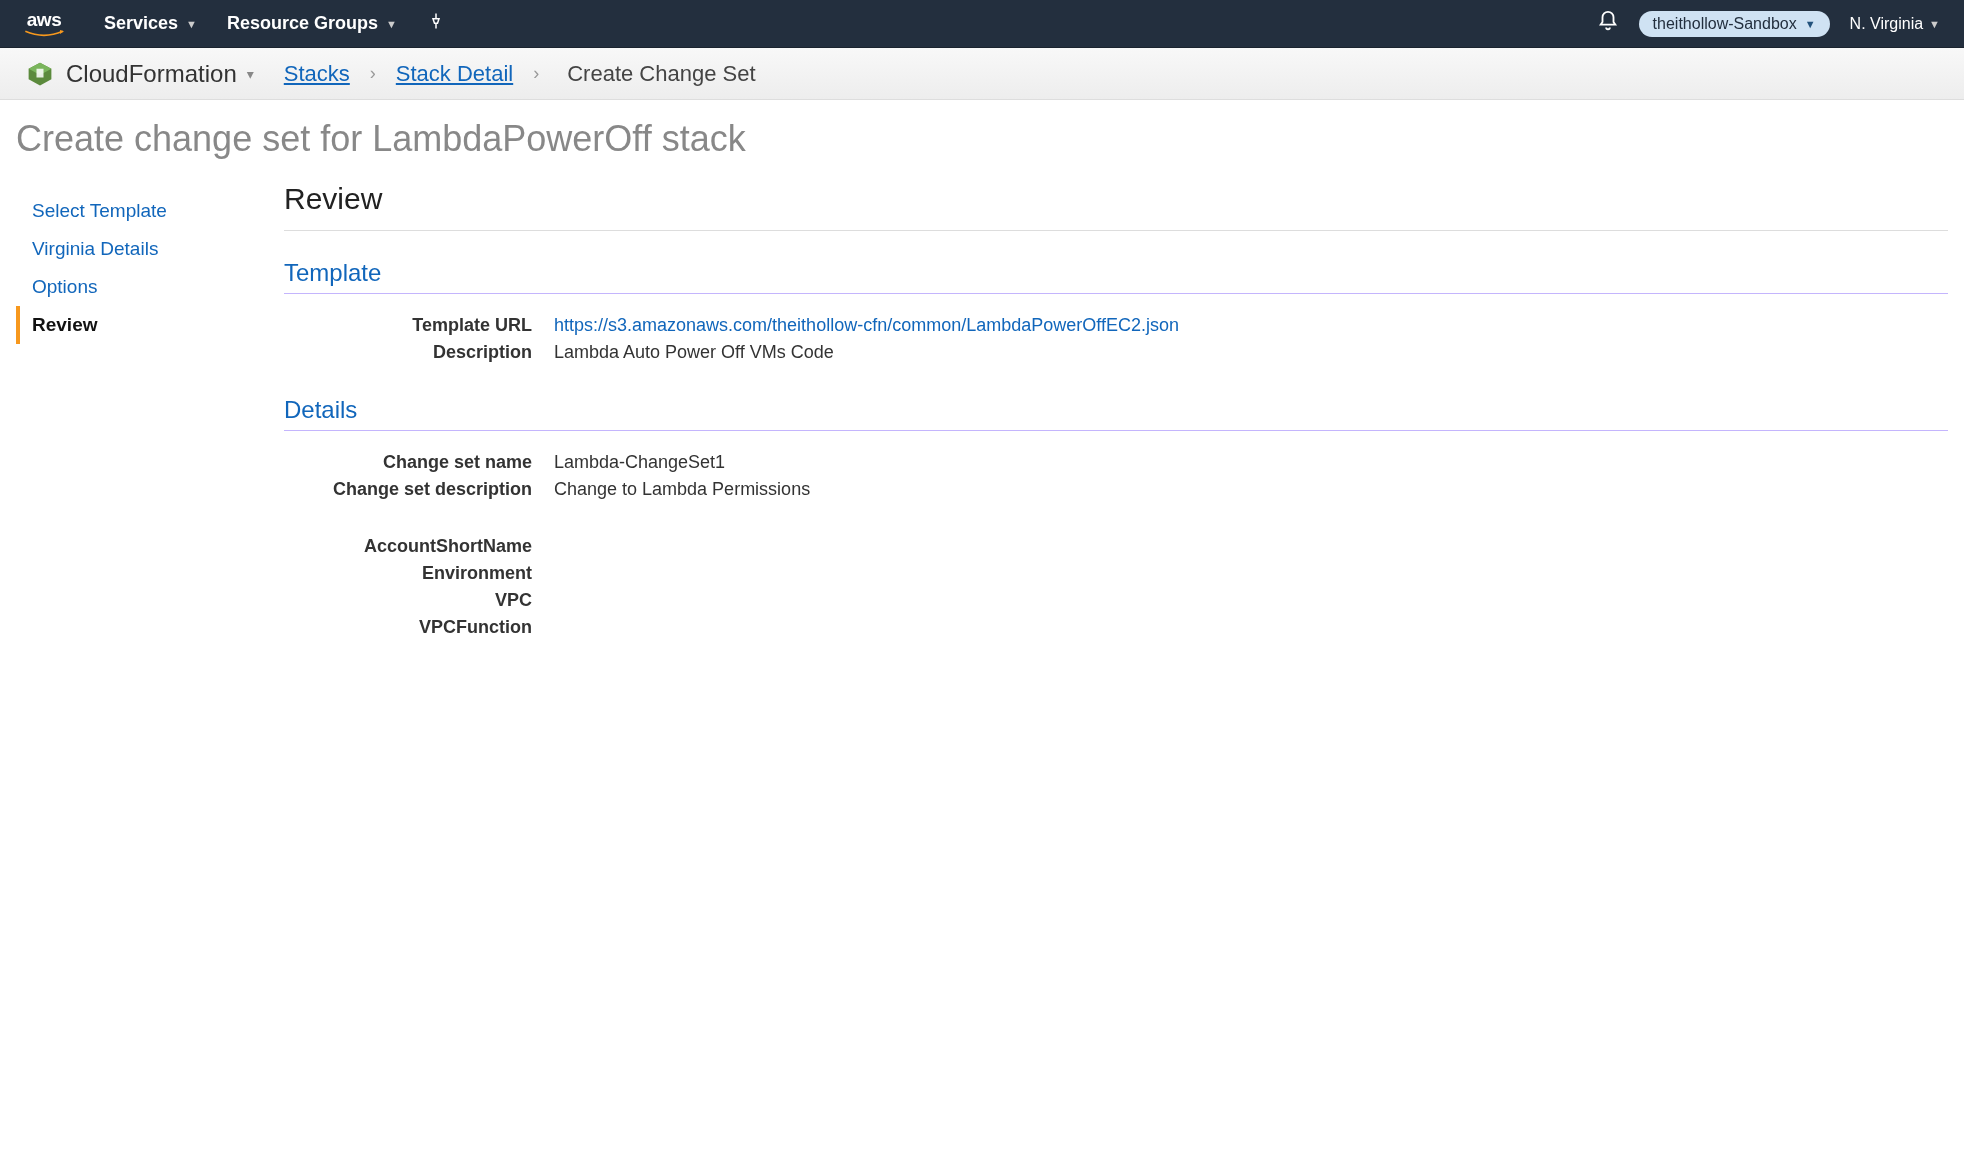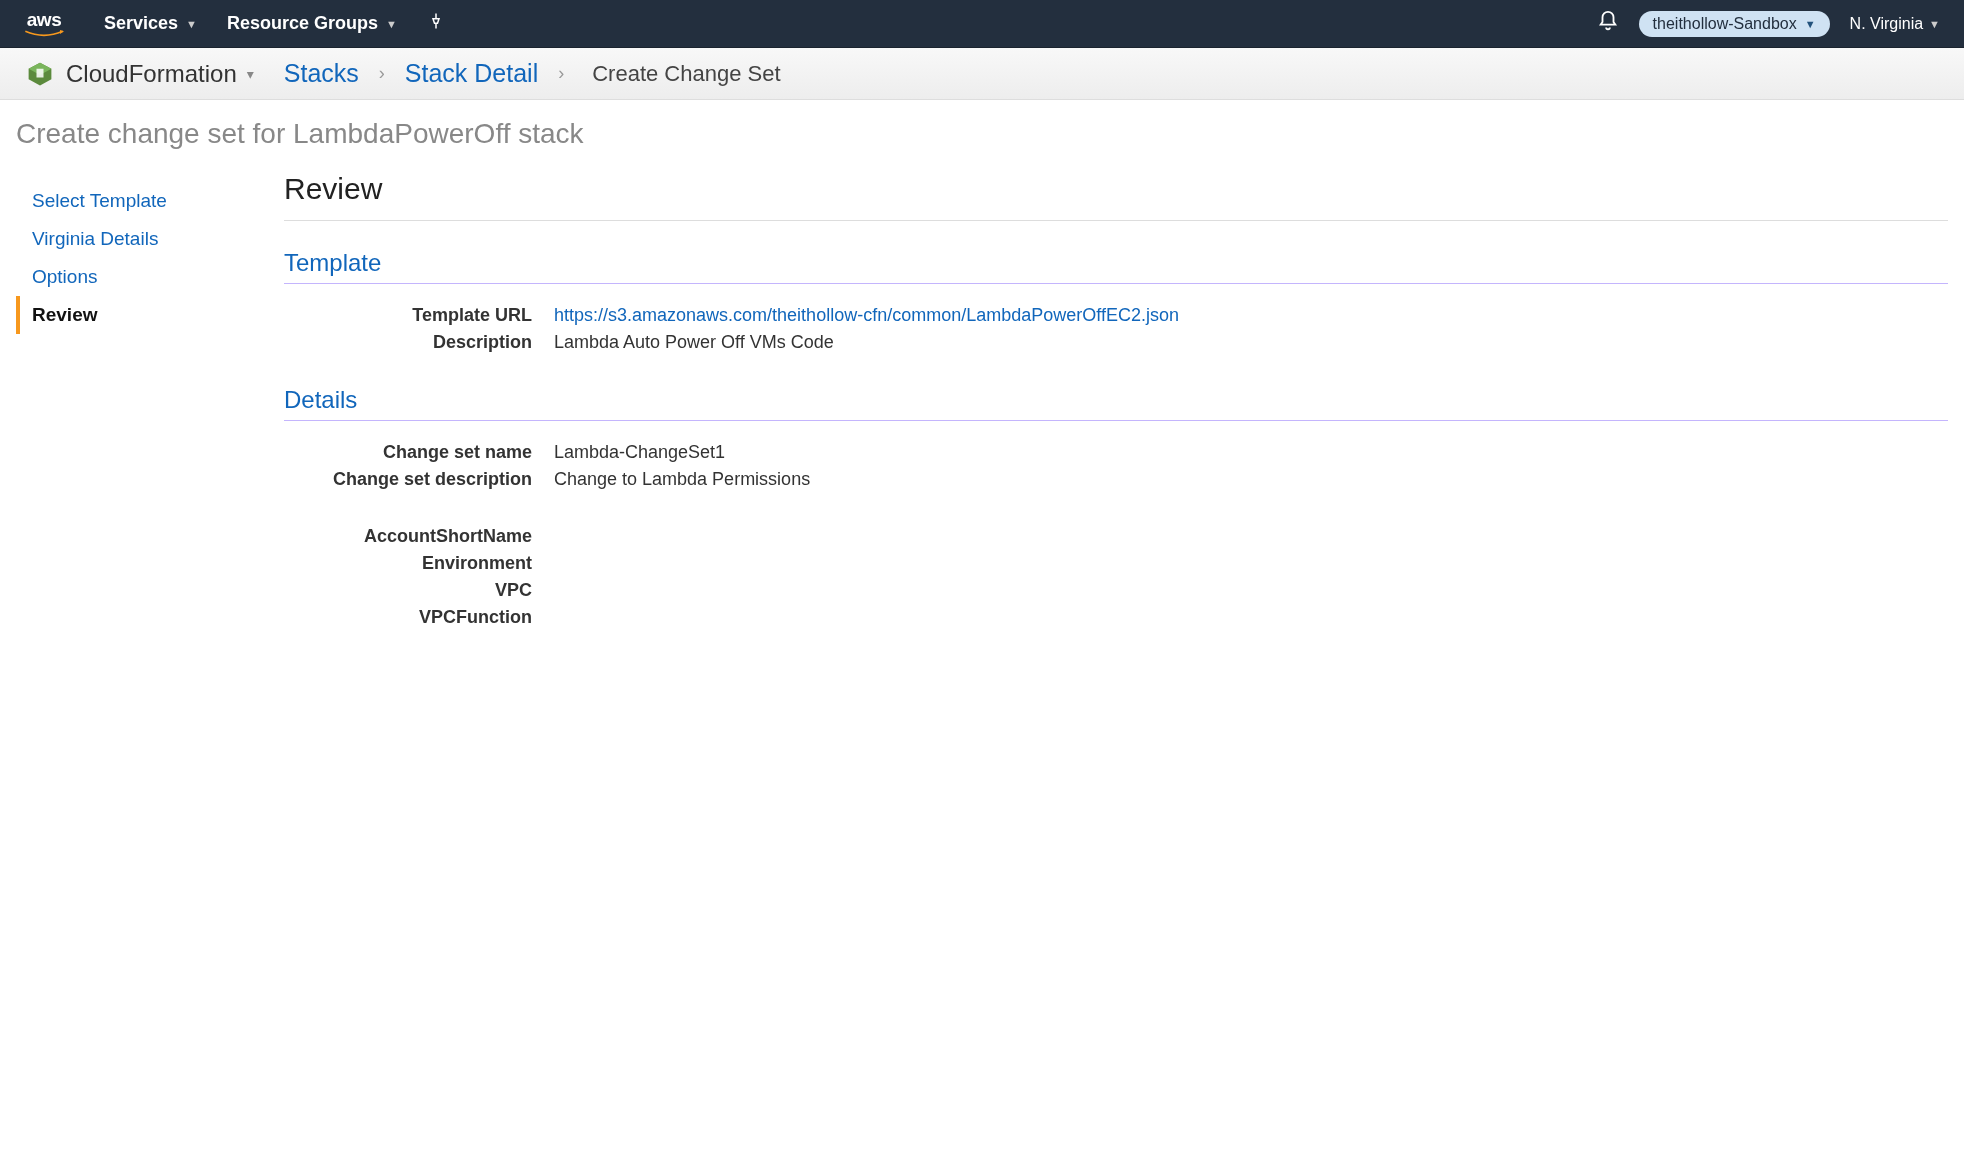--- a/index.html
+++ b/index.html
@@ -90,29 +90,30 @@
   }
   .svc-name {
     color: #333;
     font-weight: 400;
     font-size: 24px;
     margin-right: 10px;
   }
   .svc-caret { color: #888; font-size: 14px; margin-right: 30px; }
   .crumb-link {
     color: #1166bb;
-    font-size: 25px;
-    cursor: pointer;
+    font-size: 22px;
+    cursor: pointer;
+    text-decoration: underline;
   }
   .crumb-sep { color: #999; margin: 0 20px; font-size: 18px; }
   .crumb-current { color: #444; font-size: 22px; margin-left: 8px; }
 
   .page-body { padding: 18px 16px 40px 16px; }
   .page-title {
-    font-size: 28px;
+    font-size: 36px;
     font-weight: 300;
     color: #888;
     margin-bottom: 22px;
   }
   .layout { display: flex; }
   .wizard-steps {
     width: 250px;
     flex-shrink: 0;
     padding-top: 10px;
   }

